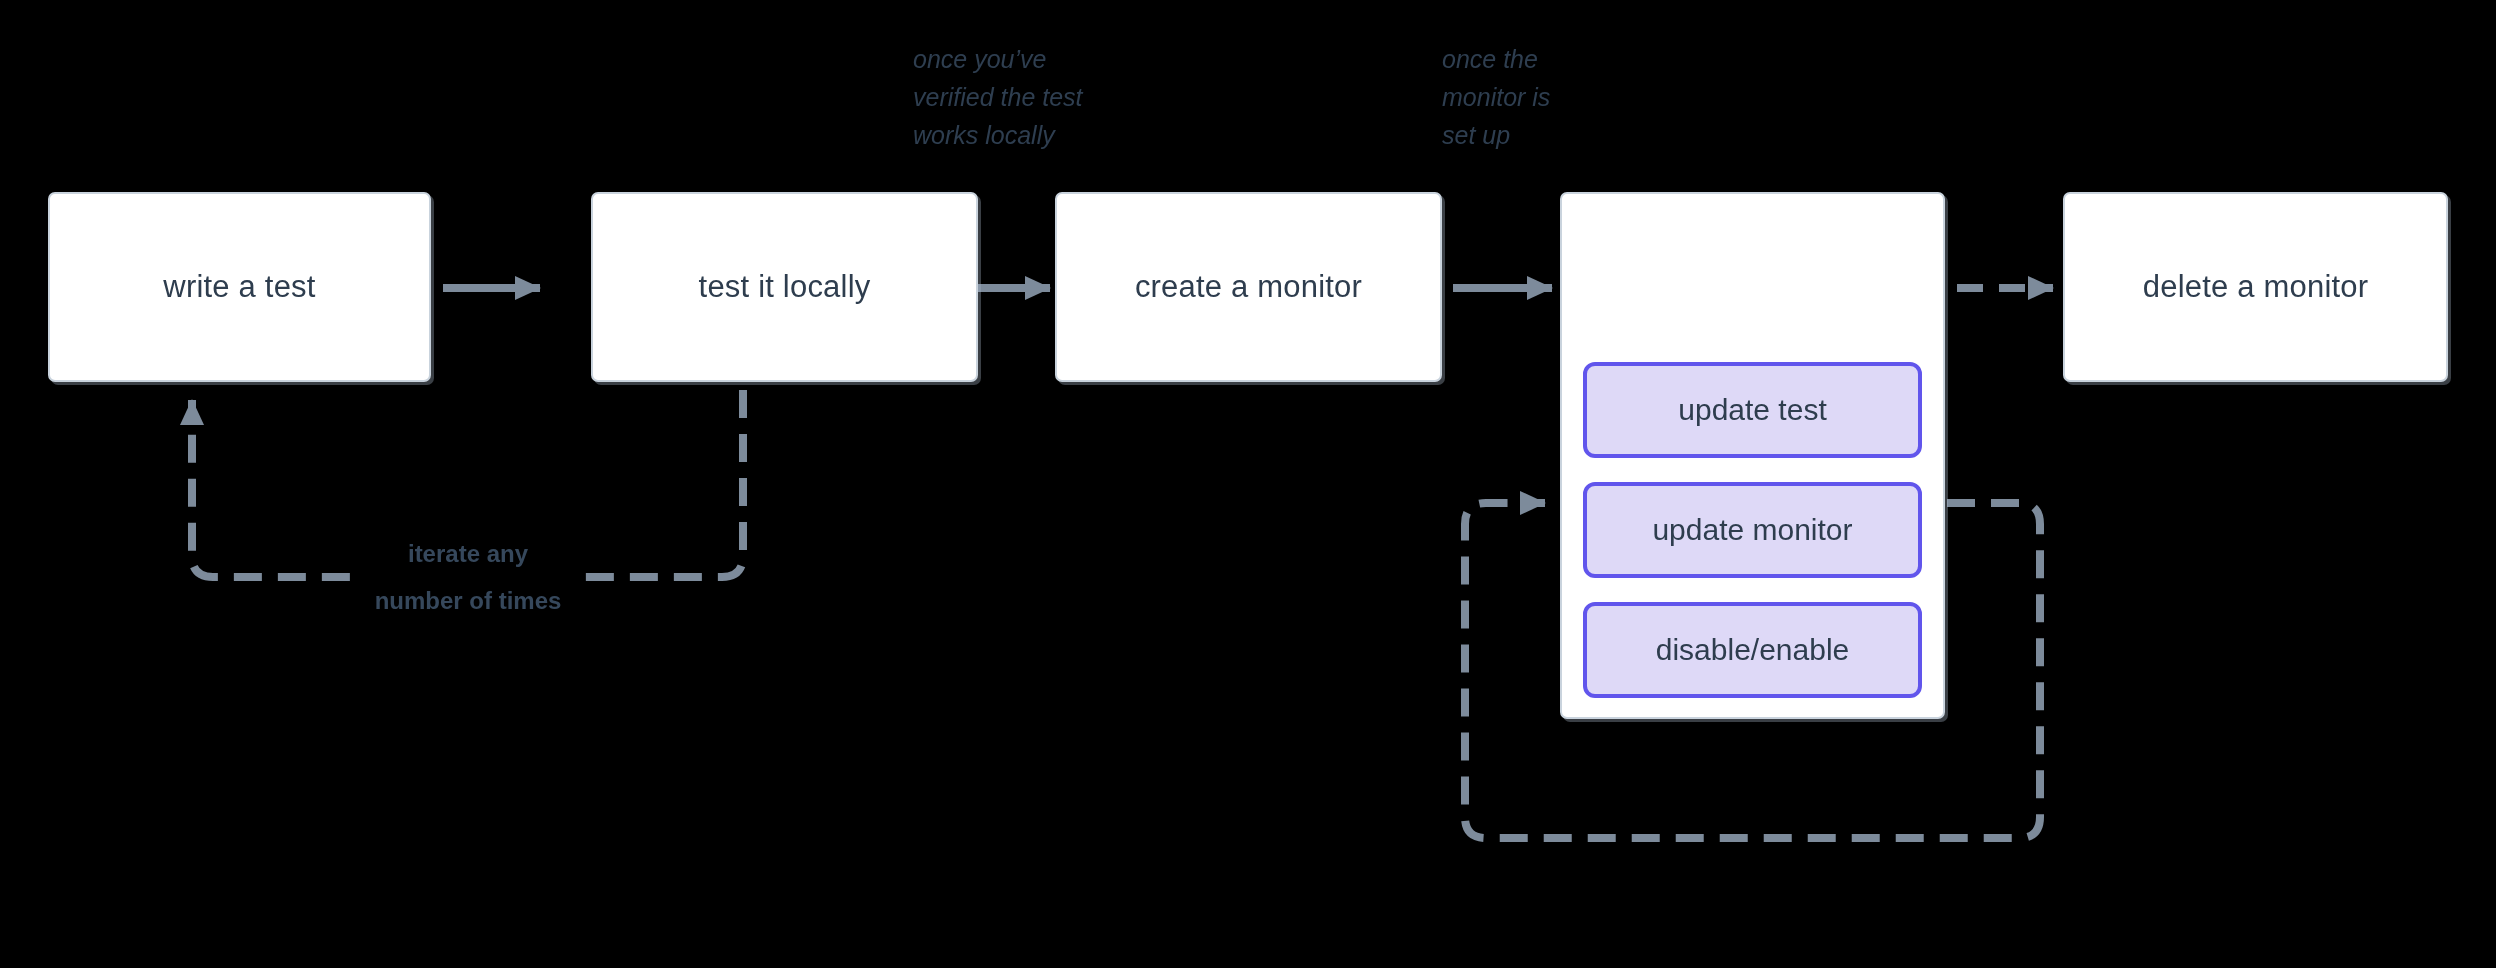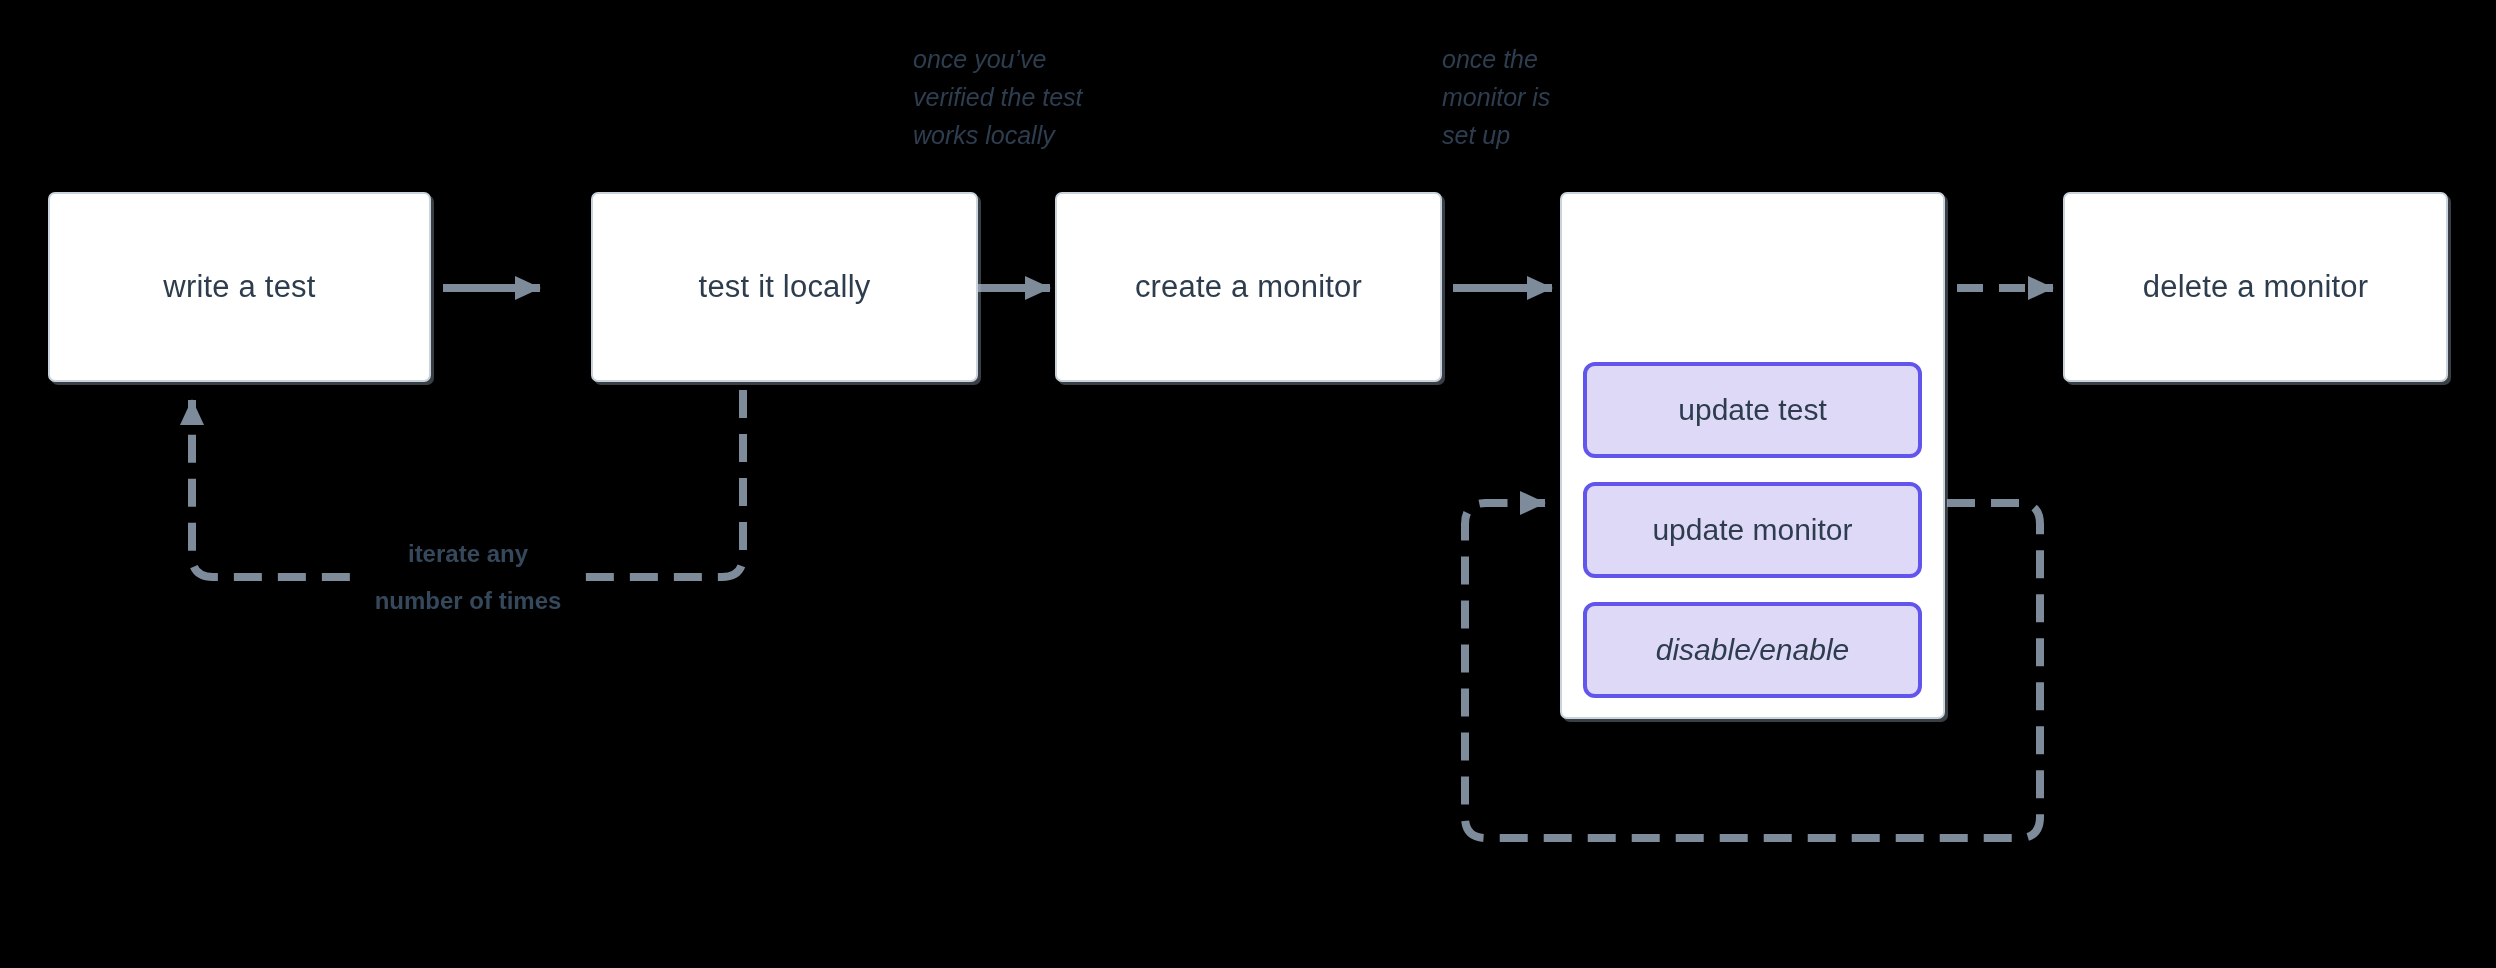--- a/index.html
+++ b/index.html
@@ -104,20 +104,20 @@
     <span class="box-label">test it locally</span>
   </div>
 
   <div class="flow-box" style="left:1055px;top:192px;width:387px;height:190px;">
     <span class="box-label">create a monitor</span>
   </div>
 
   <div class="flow-box manage-box" style="left:1560px;top:192px;width:385px;height:527px;">
     <div class="sub-button" style="top:168px;">update test</div>
     <div class="sub-button" style="top:288px;">update monitor</div>
-    <div class="sub-button" style="top:408px;font-style:italic;">disable/enable</div>
+    <div class="sub-button" style="top:408px;">disable/enable</div>
   </div>
 
   <div class="flow-box" style="left:2063px;top:192px;width:385px;height:190px;">
     <span class="box-label">delete a monitor</span>
   </div>
 
 </div>
 
 </body></html>

